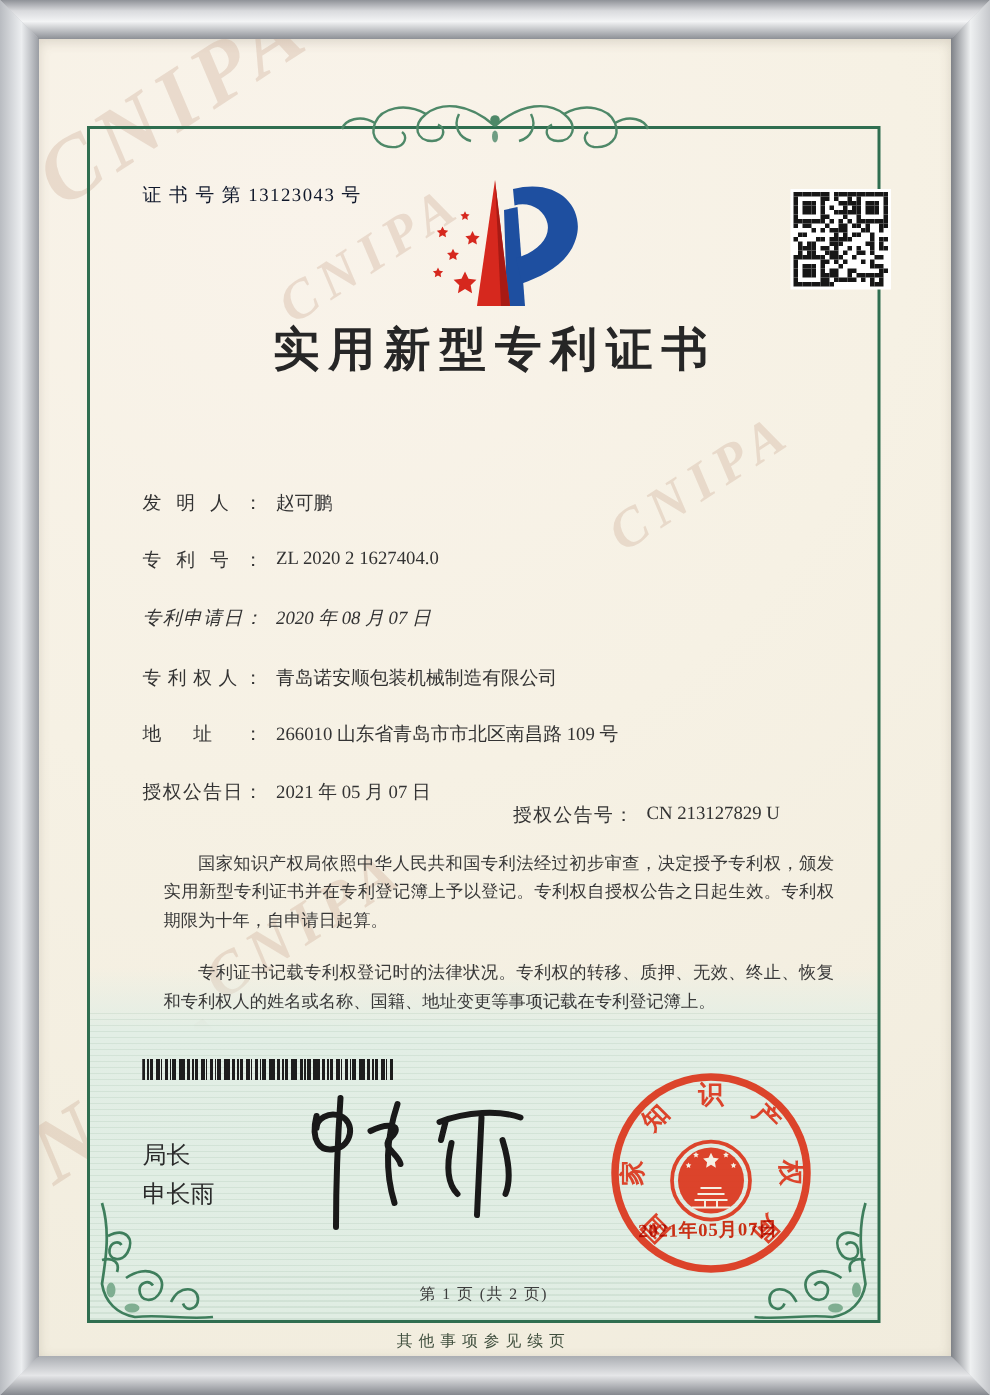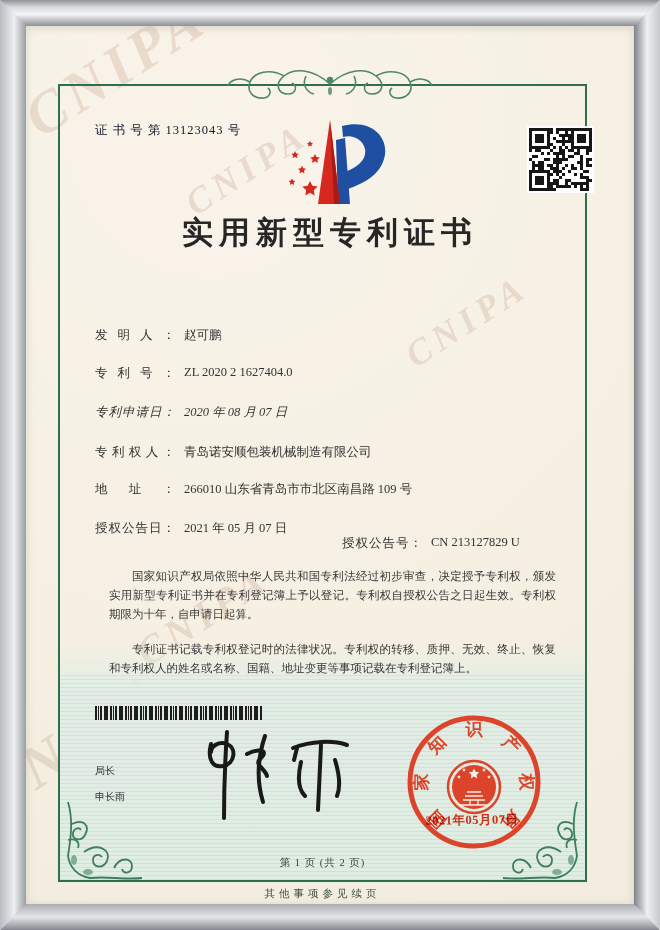--- a/index.html
+++ b/index.html
@@ -48,21 +48,21 @@
   .flabel{display:inline-block;width:80px;text-align:justify;text-align-last:justify;
       text-justify:inter-character;vertical-align:top;}
   .fvalue{margin-left:9px;}
   .grant2{position:absolute;left:247px;top:0;margin-top:15px;}
   .paras{position:absolute;left:93px;top:551px;width:479px;font-size:11.5px;line-height:19px;
       color:#383838;text-align:justify;}
   .paras p{margin:16px;text-indent:2em;}
   .barcode{position:absolute;left:95px;top:706px;width:168px;height:14px;
       background-image:repeating-linear-gradient(90deg,#1d1d1d 0 2px,rgba(0,0,0,0) 2px 5px),
                        repeating-linear-gradient(90deg,#1d1d1d 0 1px,rgba(0,0,0,0) 1px 3px);}
-  .director{position:absolute;left:95px;top:758px;font-size:10px;color:#2b2b2b;line-height:26px;
+  .director{position:absolute;left:95px;top:758px;font-size:16px;color:#2b2b2b;line-height:26px;
       font-family:"Liberation Sans","DejaVu Sans",sans-serif;}
   .signature{position:absolute;left:193px;top:724px;}
   .seal{position:absolute;left:400px;top:708px;width:148px;height:148px;z-index:6;
       mix-blend-mode:multiply;opacity:.95;}
   .seal-char{font-size:17px;font-weight:700;fill:#dc3a20;font-family:"Liberation Serif",serif;}
   .seal-date{position:absolute;left:402px;top:812px;width:140px;text-align:center;z-index:7;
       font-size:12.5px;font-weight:700;color:#c92f15;letter-spacing:.5px;transform:rotate(-1deg);
       mix-blend-mode:multiply;}
   .page-indicator{position:absolute;left:58px;top:856px;width:529px;text-align:center;
       font-size:10.5px;color:#3c3c3c;letter-spacing:1px;z-index:5;}

